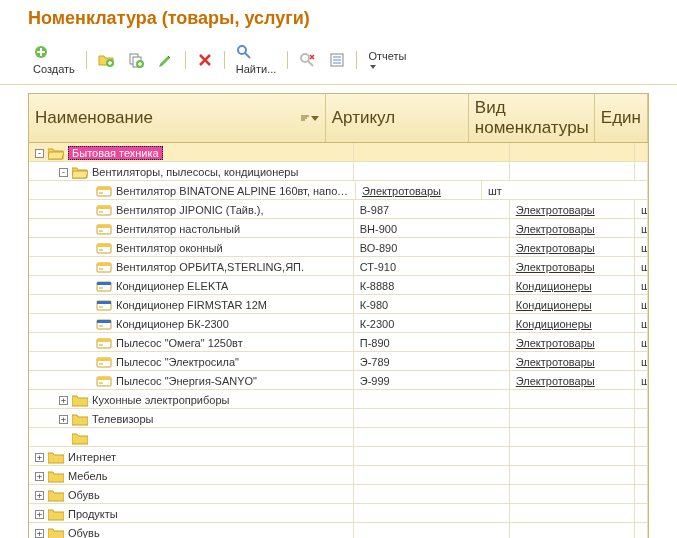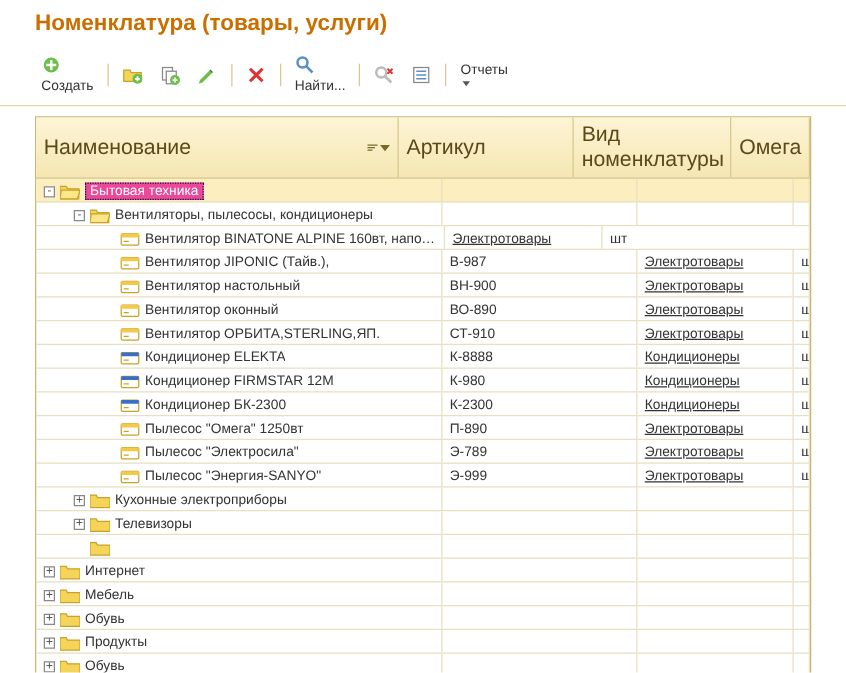--- a/index.html
+++ b/index.html
@@ -232,21 +232,21 @@
         <span class="sort-tri"></span>
       </span>
     </div>
     <div class="col col-art">
       <span>Артикул</span>
     </div>
     <div class="col col-type">
       <span>Вид номенклатуры</span>
     </div>
     <div class="col col-unit">
-      <span>Омега</span>
+      <span>Един</span>
     </div>
   </div>
   <div class="grid-body" id="grid-body">
       <div class="row sel">
         <div class="cell c-name">
           <span class="indent" style="width: 6px;"></span>
           <span class="toggle">-</span>
           <span class="folder-ic"><svg viewBox="0 0 16 14">
               <path d="M0 3h5l1 2h9v8H0z" fill="#f4d55a" stroke="#c9a227"></path>
               <path d="M1 6h15l-2 7H0z" fill="#fce68a" stroke="#c9a227"></path>

